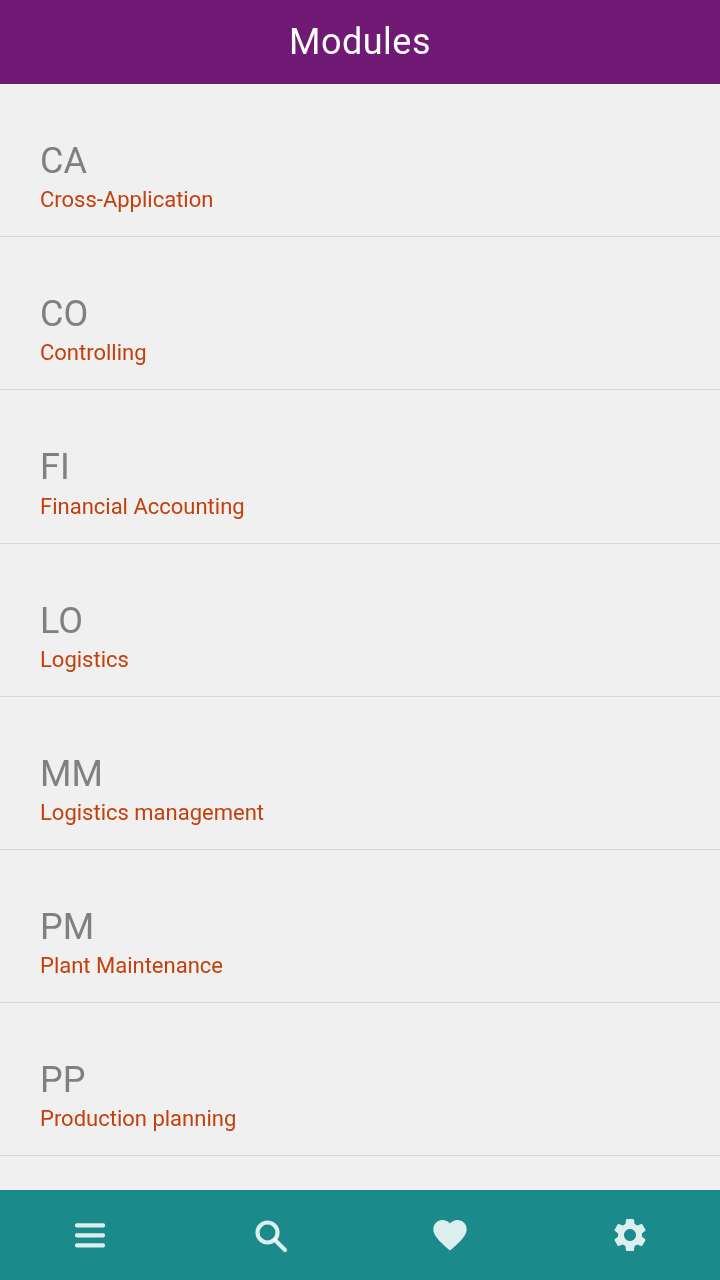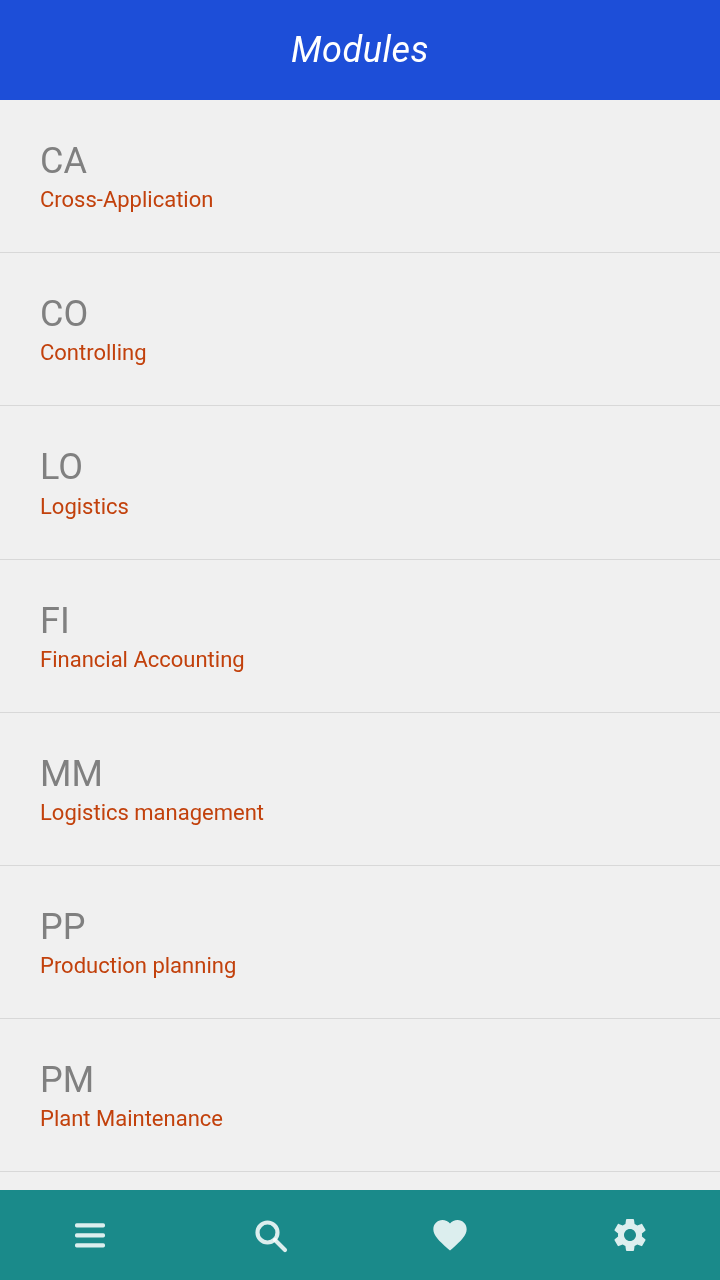--- a/index.html
+++ b/index.html
@@ -13,46 +13,46 @@
       width: 720px;
       height: 1280px;
       font-family: 'Roboto', Arial, sans-serif;
       background: #f0f0f0;
       display: flex;
       flex-direction: column;
       overflow: hidden;
     }
 
     .header {
-      background: #1d4ed8;
-      height: 100px;
+      background: #701a75;
+      height: 84px;
       display: flex;
       align-items: center;
       justify-content: center;
-      font-style: italic;
     }
 
     .header-title {
       color: #ffffff;
       font-size: 36px;
       font-weight: 400;
       letter-spacing: 0.5px;
     }
 
     .content {
       flex: 1;
       background: #f0f0f0;
       overflow: hidden;
     }
 
     .module-item {
       background: #f0f0f0;
-      padding: 40px 40px;
+      padding: 24px 40px;
       border-bottom: 1px solid #d8d8d8;
       cursor: pointer;
+      margin-top: 32px;
     }
 
     .module-code {
       font-size: 36px;
       font-weight: 400;
       color: #808080;
       line-height: 1.2;
       margin-bottom: 4px;
     }
 
@@ -96,38 +96,38 @@
 <div class="content" id="modules-container">
 <div class="module-item">
       <div class="module-code">CA</div>
       <div class="module-name">Cross-Application</div>
     </div>
     <div class="module-item">
       <div class="module-code">CO</div>
       <div class="module-name">Controlling</div>
     </div>
     <div class="module-item">
+      <div class="module-code">FI</div>
+      <div class="module-name">Financial Accounting</div>
+    </div>
+    <div class="module-item">
       <div class="module-code">LO</div>
       <div class="module-name">Logistics</div>
-    </div>
-    <div class="module-item">
-      <div class="module-code">FI</div>
-      <div class="module-name">Financial Accounting</div>
     </div>
     <div class="module-item">
       <div class="module-code">MM</div>
       <div class="module-name">Logistics management</div>
     </div>
     <div class="module-item">
+      <div class="module-code">PM</div>
+      <div class="module-name">Plant Maintenance</div>
+    </div>
+    <div class="module-item">
       <div class="module-code">PP</div>
       <div class="module-name">Production planning</div>
-    </div>
-    <div class="module-item">
-      <div class="module-code">PM</div>
-      <div class="module-name">Plant Maintenance</div>
     </div>
     <div class="module-item">
     </div>
   </div>
 
 <div class="bottom-nav">
   <div class="nav-icon">
     <svg viewBox="0 0 24 24" xmlns="http://www.w3.org/2000/svg">
       <rect x="3" y="5" width="18" height="2.5" rx="1"></rect>
       <rect x="3" y="11" width="18" height="2.5" rx="1"></rect>

